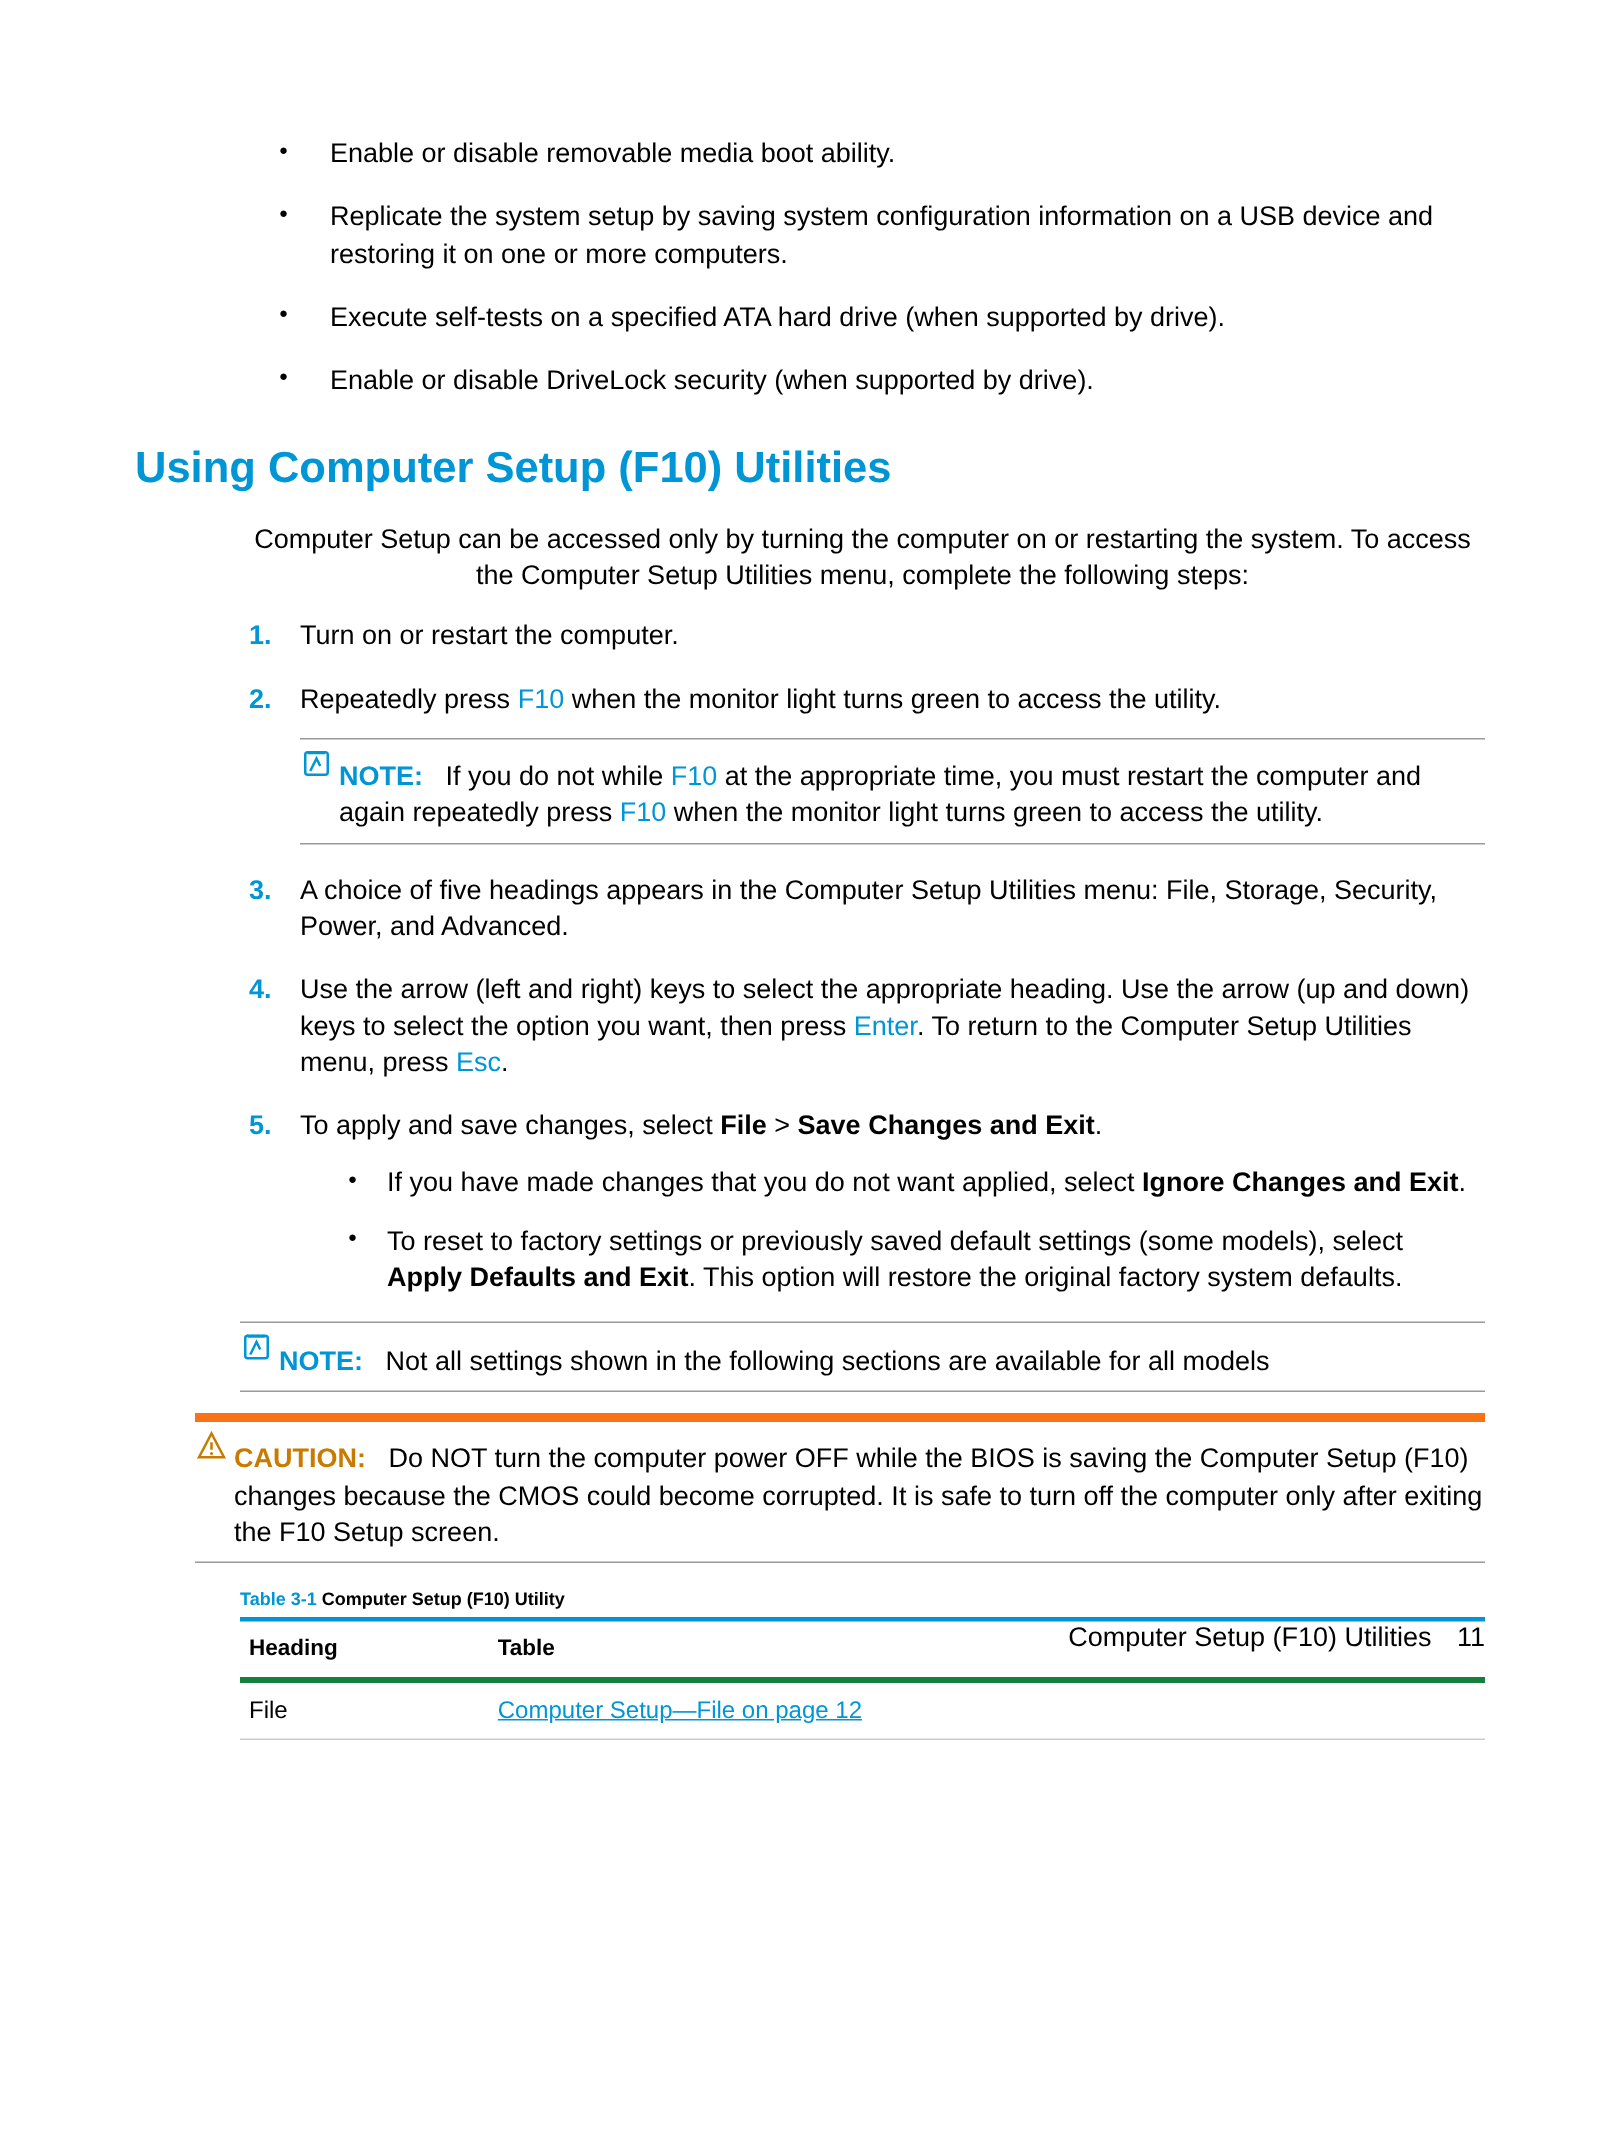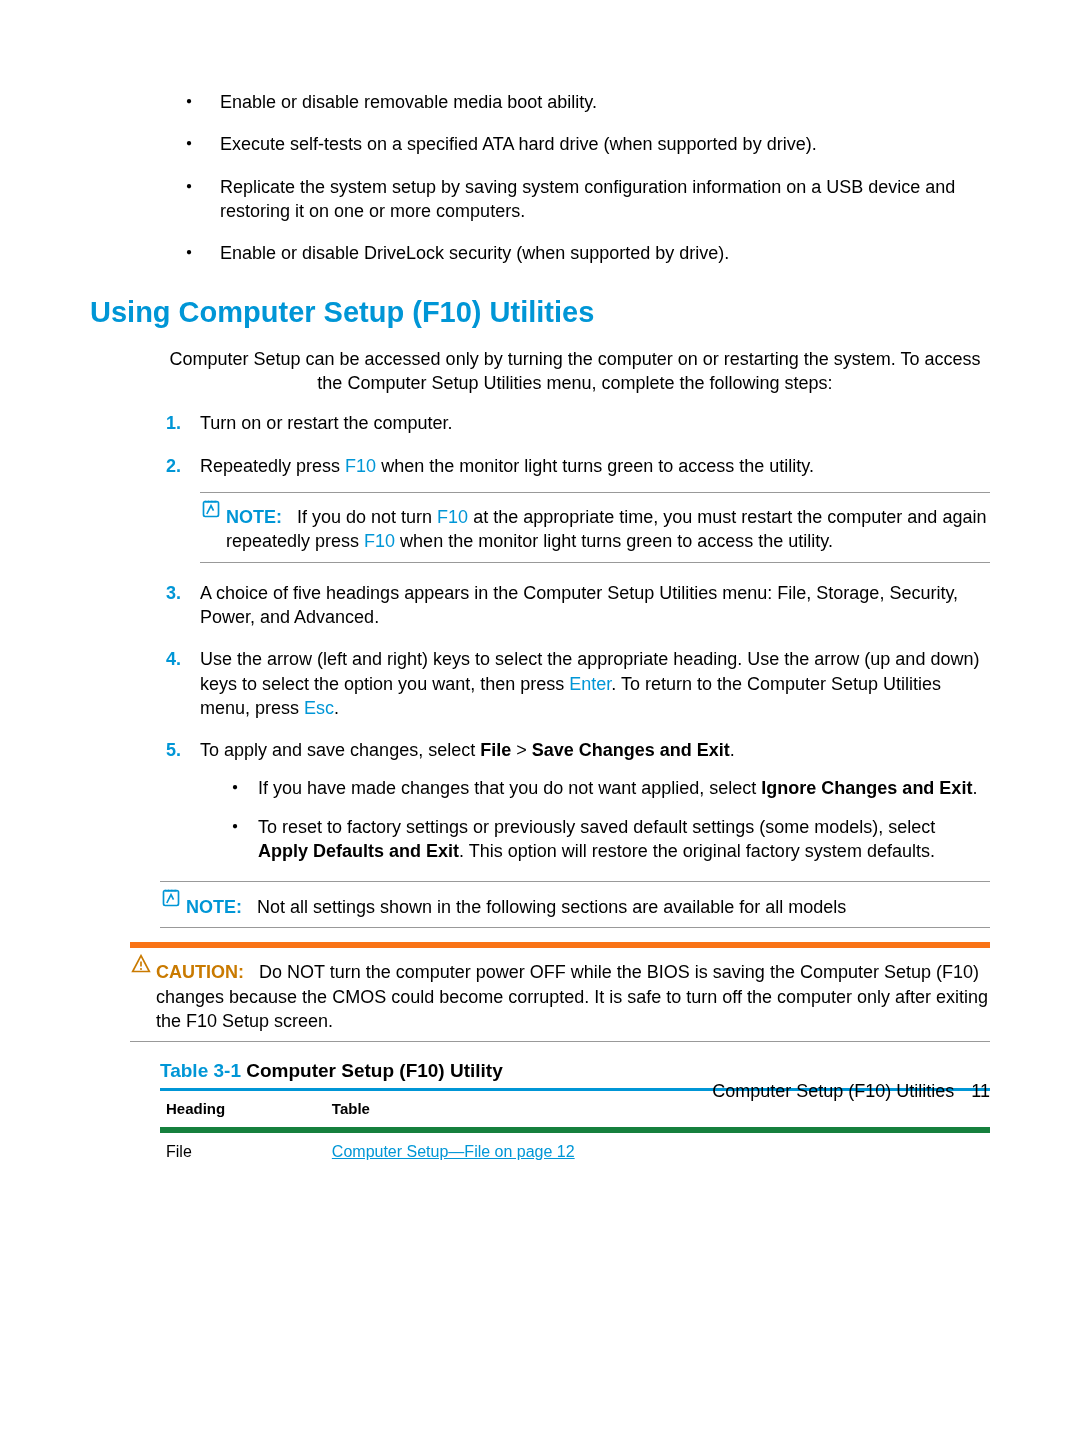--- a/index.html
+++ b/index.html
@@ -98,32 +98,32 @@
     content: "●";
     position: absolute;
     left: 0;
     top: 4px;
     font-size: 10px;
   }
   .bold { font-weight: bold; }
 
   .table-caption {
     margin: 16px 0 0 70px;
-    font-size: 19px;
+    font-size: 12px;
     font-weight: bold;
   }
   .table-caption .tnum { color: #0096d6; }
   table.setup-table {
     width: calc(100% - 70px);
     margin-left: 70px;
     border-collapse: collapse;
     margin-top: 4px;
     font-size: 16px;
   }
-  table.setup-table thead tr { border-top: 3px solid #0096d6; border-bottom: 6px solid #15803d; margin-top: 47px; }
+  table.setup-table thead tr { border-top: 3px solid #0096d6; border-bottom: 4px solid #15803d; margin-top: 47px; }
   table.setup-table th {
     text-align: left;
     font-weight: bold;
     padding: 8px 6px;
     font-size: 15px;
   }
   table.setup-table td {
     padding: 8px 6px;
     border-bottom: 1px solid #ccc;
   }
@@ -139,22 +139,22 @@
   }
   .footer .pnum { margin-left: 12px; }
 </style>
 </head>
 <body>
 
 <div class="page">
 
   <ul class="top-bullets">
     <li>Enable or disable removable media boot ability.</li>
+    <li>Replicate the system setup by saving system configuration information on a USB device and restoring it on one or more computers.</li>
     <li>Execute self-tests on a specified ATA hard drive (when supported by drive).</li>
-    <li>Replicate the system setup by saving system configuration information on a USB device and restoring it on one or more computers.</li>
     <li>Enable or disable DriveLock security (when supported by drive).</li>
   </ul>
 
   <h2 class="section-title">Using Computer Setup (F10) Utilities</h2>
 
   <p class="intro">Computer Setup can be accessed only by turning the computer on or restarting the system. To access the Computer Setup Utilities menu, complete the following steps:</p>
 
   <ol class="steps">
     <li>
       <span class="num">1.</span>
@@ -168,21 +168,21 @@
       </p>
       <div class="note-box note-step">
         <span class="note-icon">
           <svg viewBox="0 0 24 24">
               <rect x="3" y="3" width="18" height="18" rx="2" fill="none" stroke="#0096d6" stroke-width="2"></rect>
               <path d="M5 4 L19 4 M5 4 L5 2 M9 4 L9 2 M13 4 L13 2 M17 4 L17 2" stroke="#0096d6" stroke-width="1"></path>
               <path d="M7 18 L12 8 L15 14" fill="none" stroke="#0096d6" stroke-width="2"></path>
             </svg>
         </span>
         <span class="note-body">
-          <span class="note-label">NOTE:</span>&nbsp;&nbsp;&nbsp;<span>If you do not turn </span><span class="key">F10</span><span> at the appropriate time, you must restart the computer and again repeatedly press </span><span class="key">F10</span><span> when the monitor light turns green to access the utility.</span>
+          <span class="note-label">NOTE:</span>&nbsp;&nbsp;&nbsp;<span>If you do not while </span><span class="key">F10</span><span> at the appropriate time, you must restart the computer and again repeatedly press </span><span class="key">F10</span><span> when the monitor light turns green to access the utility.</span>
         </span>
       </div>
     </li>
 
     <li>
       <span class="num">3.</span>
       <p class="step-para"><span>A choice of five headings appears in the Computer Setup Utilities menu: File, Storage, Security, Power, and Advanced.</span></p>
     </li>
 
     <li>

